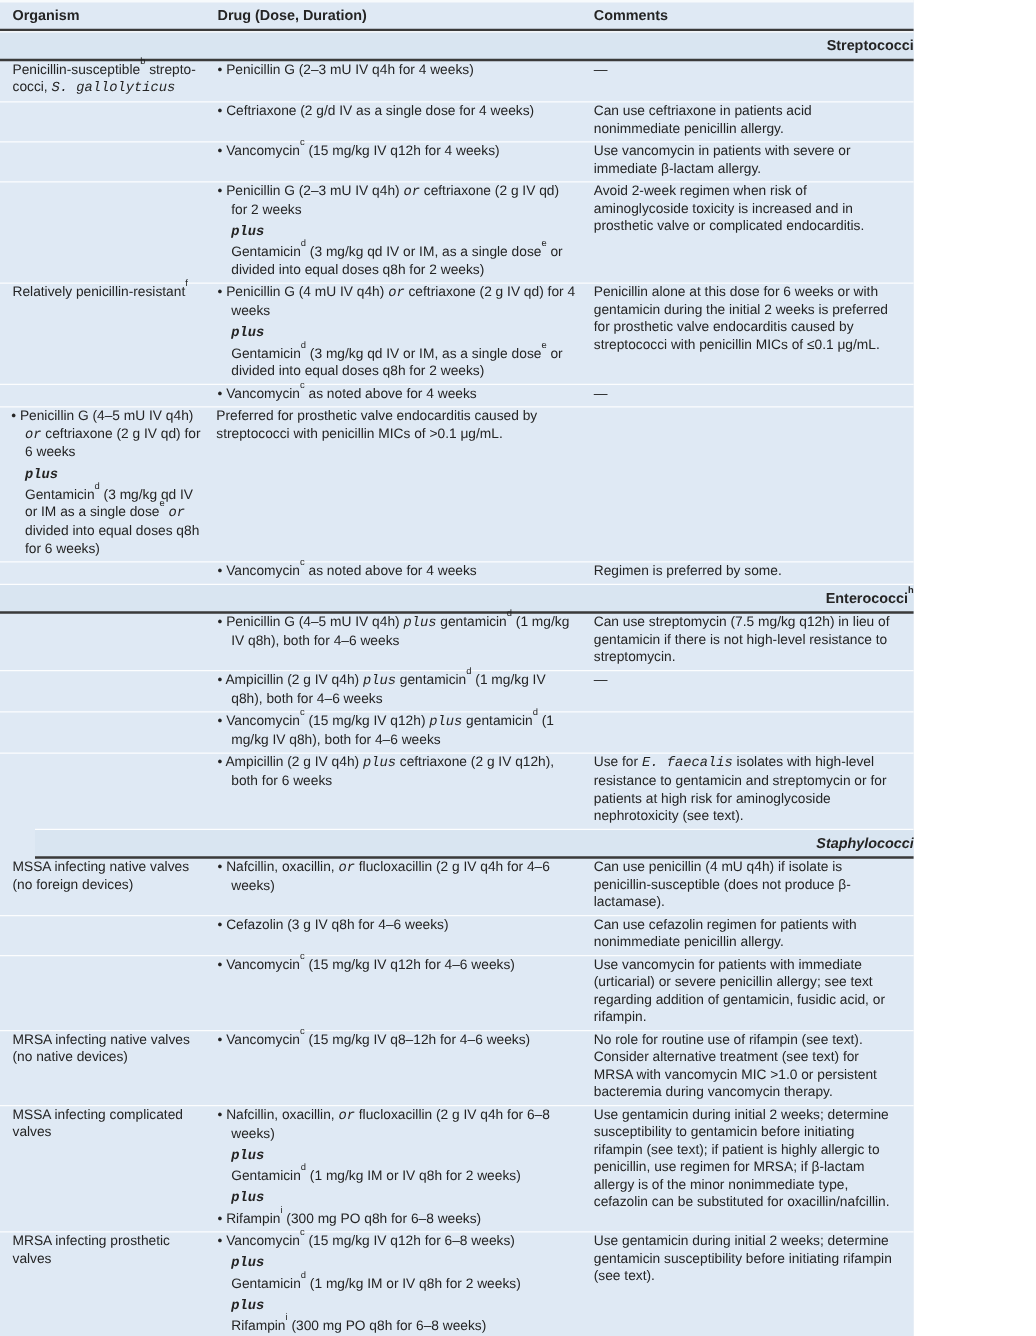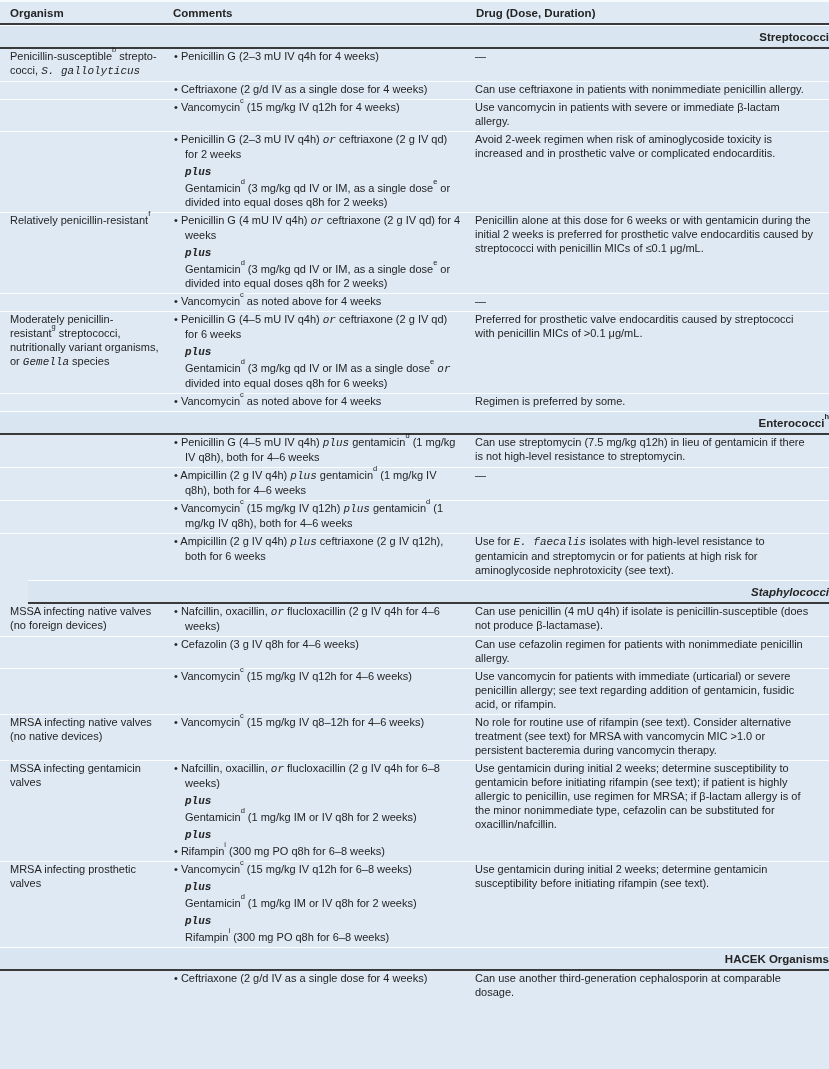--- a/index.html
+++ b/index.html
@@ -1,17 +1,17 @@
 <!DOCTYPE html>
 <html style="--bg: #dfe9f4; --band: #d9e5f1; --rule: #3a3a3a; --text: #242424; --cutoff: #d0e0ef;"><head>
 <meta charset="utf-8">
 <style>
   html,body{margin:0;padding:0;background:#ffffff;}
   .page{
-    width:829px;height:1069px;box-sizing:border-box;
+    width:731px;height:1069px;box-sizing:border-box;
     background:var(--bg,#dfe9f4);
     display:flex;flex-direction:column;overflow:hidden;
     font-family:"Liberation Sans",sans-serif;
     color:var(--text,#242424);
     font-size:11px;line-height:14px;
     border-top:2px solid #f7fafc;
   }
   .thead{
     display:grid;grid-template-columns:165px 302px 1fr;
     padding:4px 0 3px;border-bottom:2px solid var(--rule,#3a3a3a);
@@ -42,38 +42,38 @@
   .drug-line.plus{font-weight:bold;font-style:italic;margin:3px 0 2px;}
   sup{font-size:7.5px;line-height:0;position:relative;top:-3px;}
   i{font-style:italic;font-family:Liberation Mono, monospace;}
 </style>
 </head>
 <body>
 
 <div class="page">
   <div class="thead" id="thead">
       <div class="hcell c0">Organism</div>
+      <div class="hcell c1">Drug (Dose, Duration)</div>
       <div class="hcell c2">Comments</div>
-      <div class="hcell c1">Drug (Dose, Duration)</div>
     </div>
   <div id="tbody">
       <div class="band">Streptococci</div>
       <div class="entry-row">
         <div class="org-cell">Penicillin-susceptible<sup>b</sup> strepto-<br>cocci, <i>S. gallolyticus</i></div>
         <div class="drug-cell">
           <div class="drug-line bulleted">• Penicillin G (2–3 mU IV q4h for 4 weeks)</div>
         </div>
         <div class="comment-cell">—</div>
       </div>
       <div class="entry-row sep">
         <div class="org-cell"></div>
         <div class="drug-cell">
           <div class="drug-line bulleted">• Ceftriaxone (2 g/d IV as a single dose for 4 weeks)</div>
         </div>
-        <div class="comment-cell">Can use ceftriaxone in patients with nonimmediate penicillin allergy.</div>
+        <div class="comment-cell">Can use ceftriaxone in patients acid nonimmediate penicillin allergy.</div>
       </div>
       <div class="entry-row sep">
         <div class="org-cell"></div>
         <div class="drug-cell">
           <div class="drug-line bulleted">• Vancomycin<sup>c</sup> (15 mg/kg IV q12h for 4 weeks)</div>
         </div>
         <div class="comment-cell">Use vancomycin in patients with severe or immediate β-lactam allergy.</div>
       </div>
       <div class="entry-row sep">
         <div class="org-cell"></div>
@@ -94,21 +94,20 @@
         <div class="comment-cell">Penicillin alone at this dose for 6 weeks or with gentamicin during the initial 2 weeks is preferred for prosthetic valve endocarditis caused by streptococci with penicillin MICs of ≤0.1 μg/mL.</div>
       </div>
       <div class="entry-row sep">
         <div class="org-cell"></div>
         <div class="drug-cell">
           <div class="drug-line bulleted">• Vancomycin<sup>c</sup> as noted above for 4 weeks</div>
         </div>
         <div class="comment-cell">—</div>
       </div>
       <div class="entry-row sep">
-        <div class="org-cell">Moderately penicillin-resistant<sup>g</sup> streptococci, nutritionally variant organisms, or <i>Gemella</i> species</div>
         <div class="drug-cell">
           <div class="drug-line bulleted">• Penicillin G (4–5 mU IV q4h) <i>or</i> ceftriaxone (2 g IV qd) for 6 weeks</div>
           <div class="drug-line plus"><b><i>plus</i></b></div>
           <div class="drug-line">Gentamicin<sup>d</sup> (3 mg/kg qd IV or IM as a single dose<sup>e</sup> <i>or</i> divided into equal doses q8h for 6 weeks)</div>
         </div>
         <div class="comment-cell">Preferred for prosthetic valve endocarditis caused by streptococci with penicillin MICs of &gt;0.1 μg/mL.</div>
       </div>
       <div class="entry-row sep">
         <div class="org-cell"></div>
         <div class="drug-cell">
@@ -167,21 +166,21 @@
         <div class="comment-cell">Use vancomycin for patients with immediate (urticarial) or severe penicillin allergy; see text regarding addition of gentamicin, fusidic acid, or rifampin.</div>
       </div>
       <div class="entry-row sep">
         <div class="org-cell">MRSA infecting native valves (no native devices)</div>
         <div class="drug-cell">
           <div class="drug-line bulleted">• Vancomycin<sup>c</sup> (15 mg/kg IV q8–12h for 4–6 weeks)</div>
         </div>
         <div class="comment-cell">No role for routine use of rifampin (see text). Consider alternative treatment (see text) for MRSA with vancomycin MIC &gt;1.0 or persistent bacteremia during vancomycin therapy.</div>
       </div>
       <div class="entry-row sep">
-        <div class="org-cell">MSSA infecting gentamicin valves</div>
+        <div class="org-cell">MSSA infecting complicated valves</div>
         <div class="drug-cell">
           <div class="drug-line bulleted">• Nafcillin, oxacillin, <i>or</i> flucloxacillin (2 g IV q4h for 6–8 weeks)</div>
           <div class="drug-line plus"><b><i>plus</i></b></div>
           <div class="drug-line">Gentamicin<sup>d</sup> (1 mg/kg IM or IV q8h for 2 weeks)</div>
           <div class="drug-line plus"><b><i>plus</i></b></div>
           <div class="drug-line bulleted">• Rifampin<sup>i</sup> (300 mg PO q8h for 6–8 weeks)</div>
         </div>
         <div class="comment-cell">Use gentamicin during initial 2 weeks; determine susceptibility to gentamicin before initiating rifampin (see text); if patient is highly allergic to penicillin, use regimen for MRSA; if β-lactam allergy is of the minor nonimmediate type, cefazolin can be substituted for oxacillin/nafcillin.</div>
       </div>
       <div class="entry-row sep">

